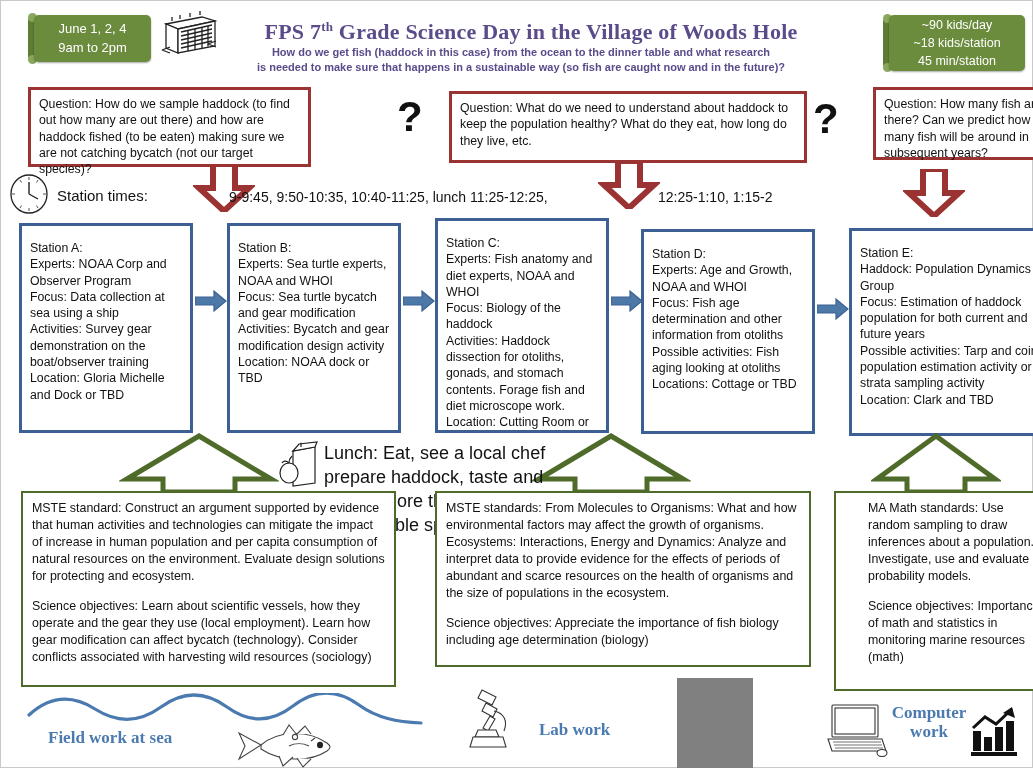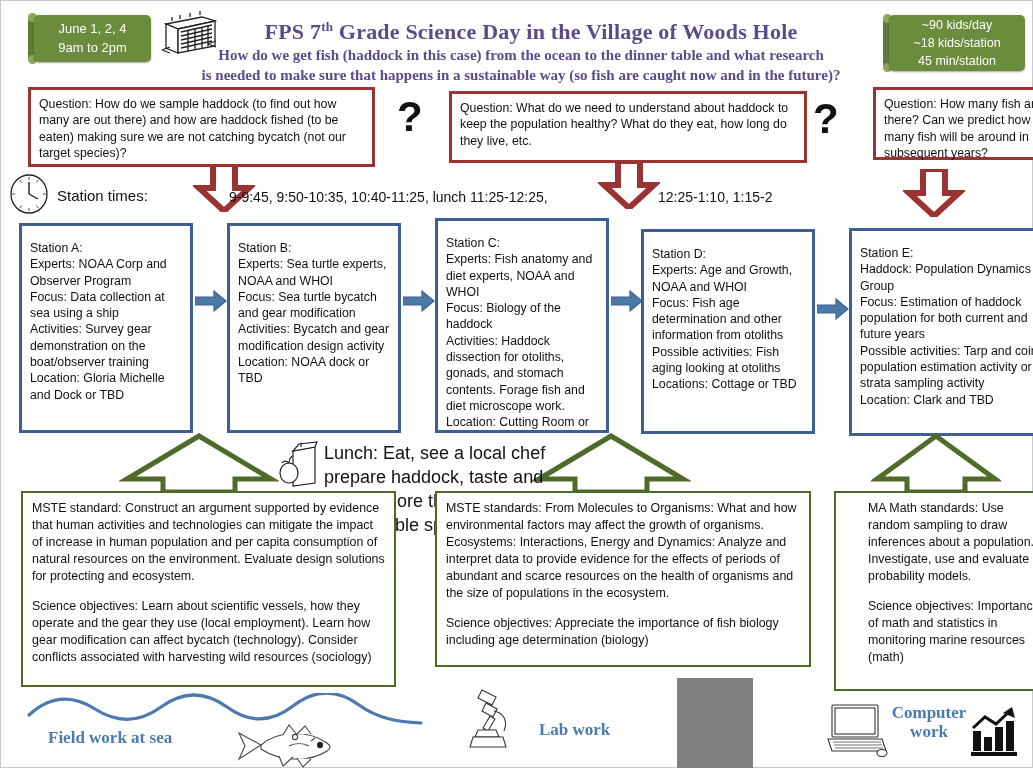--- a/index.html
+++ b/index.html
@@ -35,24 +35,24 @@
   
   .title{
     font-family:"Liberation Serif", serif;
     color:#5b4b8a;
     font-weight:bold;
     font-size:22px;
     letter-spacing:.2px;
   }
   .title sup{font-size:13px;}
   .subtitle{
-    font-family:Liberation Serif, serif;
+    font-family:Liberation Sans, sans-serif;
     color:#5b4b8a;
     font-weight:bold;
-    font-size:15px;
+    font-size:11px;
     line-height:1.35;
     text-align:center;
   }
 
   
   .qbox{
     border:3px solid #9c3333;
     background:#ffffff;
     color:#111;
     font-size:12.3px;
@@ -151,21 +151,21 @@
     <div class="bar-l"></div>
     <div class="knob" style="left:0px;top:2px;"></div>
     <div class="knob" style="left:0px;bottom:2px;"></div>
     <div class="scroll abs" style="left:6px;top:3px;right:0;bottom:3px;flex-direction:column;font-size:12.5px;">
       <span>~90 kids/day</span>
       <span>~18 kids/station</span>
       <span>45 min/station</span>
     </div>
   </div>
 
-  <div class="abs qbox" style="left:27px;top:86px;width:347px;height:80px;">
+  <div class="abs qbox" style="left:27px;top:86px;width:283px;height:80px;">
     <span>Question:  How do we sample haddock (to find out how many are out there) and how are haddock fished (to be eaten) making  sure we are not catching bycatch (not our target species)?</span>
   </div>
 
   <div class="abs qmark" style="left:396px;top:92px;">
     <span>?</span>
   </div>
 
   <div class="abs qbox" style="left:448px;top:90px;width:358px;height:72px;">
     <span>Question: What do we need to understand about haddock to keep the population healthy?  What do they eat, how long do they live, etc.</span>
   </div>

